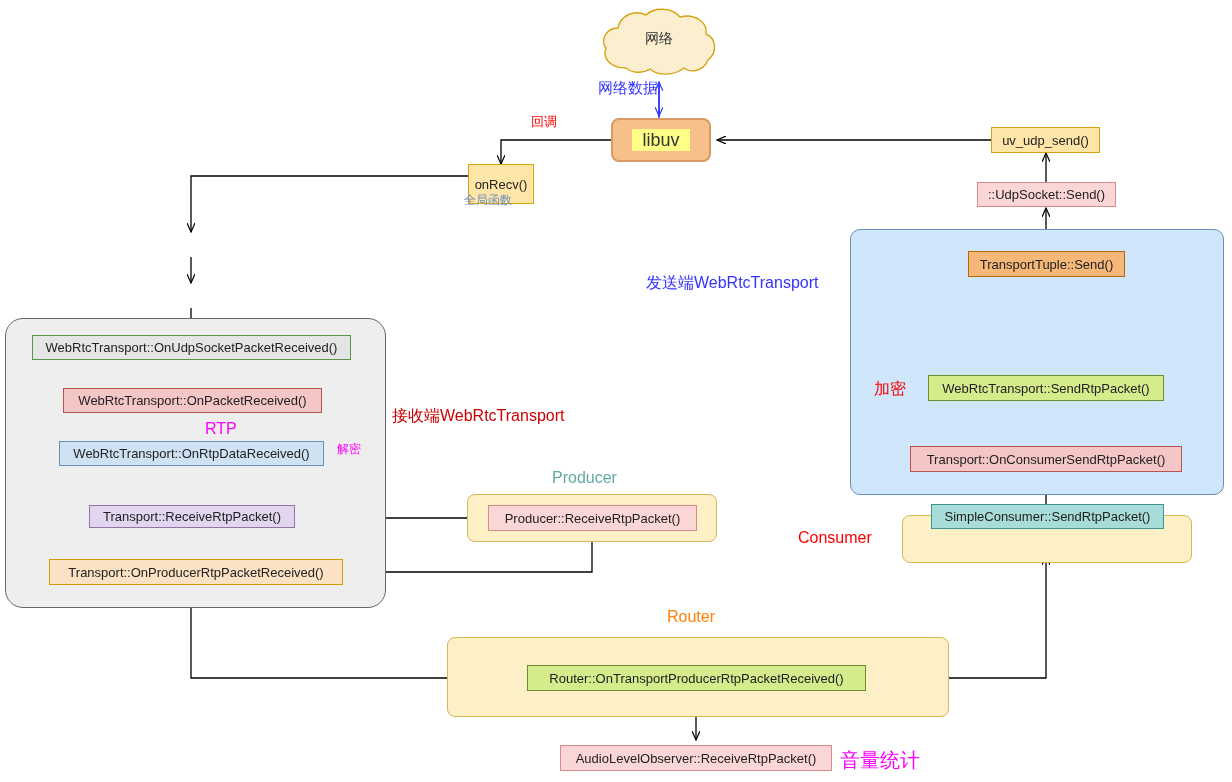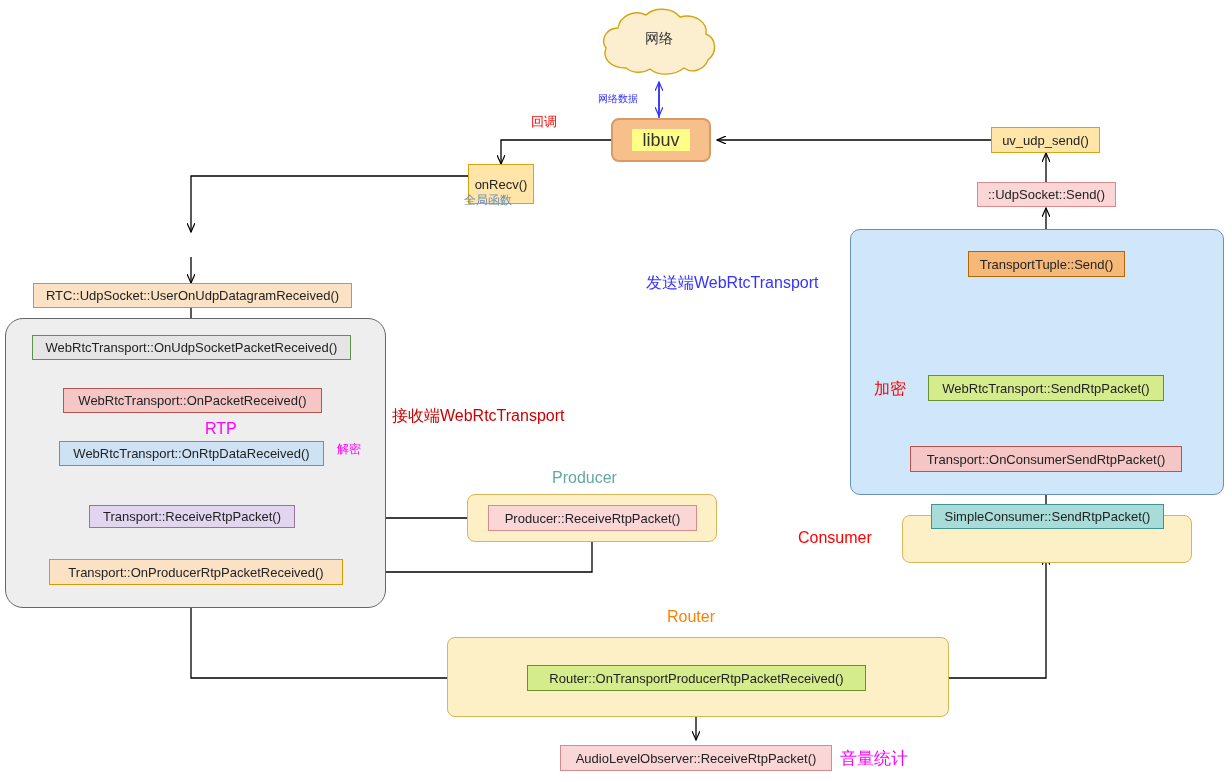--- a/index.html
+++ b/index.html
@@ -167,21 +167,20 @@
   <div class="group grp-consumer"></div>
   <div class="group grp-router"></div>
 
   <div class="node libuv-box">
     <span class="libuv-inner">libuv</span>
   </div>
 
   <div class="node c-yellow" style="left:468px;top:164px;width:66px;height:40px;">onRecv()</div>
 
 
-  <div class="node c-orange" style="left:33px;top:283px;width:319px;height:25px;">RTC::UdpSocket::UserOnUdpDatagramReceived()</div>
 
   <div class="node c-green" style="left:32px;top:335px;width:319px;height:25px;">WebRtcTransport::OnUdpSocketPacketReceived()</div>
 
   <div class="node c-red" style="left:63px;top:388px;width:259px;height:25px;">WebRtcTransport::OnPacketReceived()</div>
 
   <div class="node c-blue" style="left:59px;top:441px;width:265px;height:25px;">WebRtcTransport::OnRtpDataReceived()</div>
 
   <div class="node c-purple" style="left:89px;top:505px;width:206px;height:23px;">Transport::ReceiveRtpPacket()</div>
 
   <div class="node c-orange" style="left:49px;top:559px;width:294px;height:26px;">Transport::OnProducerRtpPacketReceived()</div>
@@ -198,21 +197,21 @@
 
   <div class="node c-green2" style="left:928px;top:375px;width:236px;height:26px;">WebRtcTransport::SendRtpPacket()</div>
 
 
   <div class="node c-orange2" style="left:968px;top:251px;width:157px;height:26px;">TransportTuple::Send()</div>
 
   <div class="node c-red2" style="left:977px;top:182px;width:139px;height:25px;">::UdpSocket::Send()</div>
 
   <div class="node c-yellow" style="left:991px;top:127px;width:109px;height:26px;">uv_udp_send()</div>
 
-  <div class="label t-indigo" style="left:598px;top:80px;font-size:10px;margin-top:14px;">网络数据</div>
+  <div class="label t-indigo" style="left:598px;top:80px;font-size:15px;">网络数据</div>
 
   <div class="label t-red" style="left:531px;top:115px;font-size:13px;">回调</div>
 
   <div class="label t-blue" style="left:464px;top:194px;font-size:12px;">全局函数</div>
 
   <div class="label t-magenta" style="left:205px;top:421px;font-size:16px;">RTP</div>
 
   <div class="label t-magenta" style="left:337px;top:444px;font-size:12px;font-family:Liberation Mono, monospace;">解密</div>
 
   <div class="label t-darkred" style="left:392px;top:408px;font-size:16px;">接收端WebRtcTransport</div>
@@ -220,15 +219,15 @@
   <div class="label t-indigo" style="left:646px;top:275px;font-size:16px;">发送端WebRtcTransport</div>
 
   <div class="label t-teal" style="left:552px;top:470px;font-size:16px;">Producer</div>
 
   <div class="label t-red" style="left:798px;top:530px;font-size:16px;">Consumer</div>
 
   <div class="label t-orange" style="left:667px;top:609px;font-size:16px;">Router</div>
 
   <div class="label t-red" style="left:874px;top:381px;font-size:16px;">加密</div>
 
-  <div class="label t-magenta" style="left:840px;top:750px;font-size:17px;">音量统计</div>
+  <div class="label t-magenta" style="left:840px;top:750px;font-size:20px;">音量统计</div>
 
 </div>
 
 </body></html>

